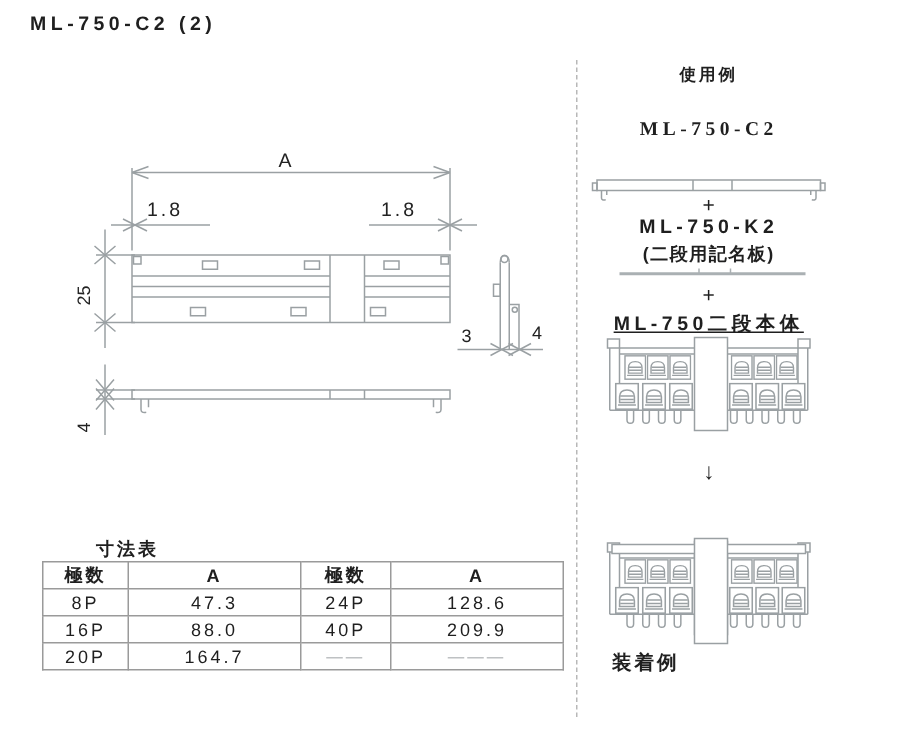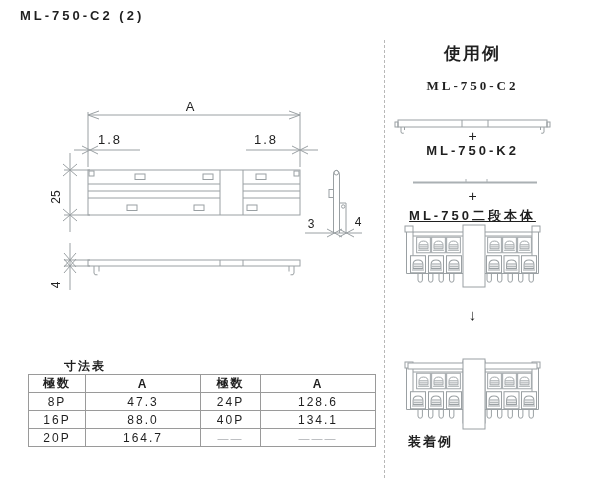--- a/index.html
+++ b/index.html
@@ -41,21 +41,21 @@
     height:18px;
     letter-spacing:2px;
     font-weight:400;
     padding:0 2px;
   }
   table.dims th { font-weight:700; height:17px; }
   td.dash-cell { color:#aaadb0; letter-spacing:0; font-size:11px; }
   
   .usage-panel { left:390px; top:40px; width:165px; height:420px; }
   .usage-panel .item { position:absolute; left:0; width:165px; text-align:center; }
-  .usage-title { top:2px;  font-size:17px; font-weight:700; letter-spacing:2px; }
+  .usage-title { top:2px;  font-size:11px; font-weight:700; letter-spacing:2px; }
   .part-name   { font-size:13px; font-weight:700; letter-spacing:3px; }
   .part-desc   { font-size:12px; font-weight:700; letter-spacing:1px; }
   .plus-sign   { font-size:14px; font-weight:400; }
   .down-arrow  { font-size:15px; }
   .mounted-label {
     position:absolute; left:18px; top:393px;
     font-size:13px; font-weight:700; letter-spacing:2px; text-align:center;
   }
 </style>
 </head>
@@ -167,21 +167,21 @@
   <tr>
     <td>8P</td>
     <td>47.3</td>
     <td>24P</td>
     <td>128.6</td>
   </tr>
   <tr>
     <td>16P</td>
     <td>88.0</td>
     <td>40P</td>
-    <td>134.1</td>
+    <td>209.9</td>
   </tr>
   <tr>
     <td>20P</td>
     <td>164.7</td>
     <td class="dash-cell">——</td>
     <td class="dash-cell">———</td>
   </tr>
 </tbody>
   </table>
 
@@ -200,20 +200,21 @@
       <rect x="5" y="6" width="3" height="5"></rect>
       <rect x="157" y="6" width="3" height="5"></rect>
       <path d="M11,11 v5 q0,1.8 2.8,1.2 M14.5,11 v3"></path>
       <path d="M154,11 v5 q0,1.8 -2.8,1.2 M150.5,11 v3"></path>
     </g>
   </svg>
 
   <div class="item plus-sign" style="top:88px;">+</div>
 
   <div class="item part-name" style="top:103px;">ML-750-K2</div>
+  <div class="item part-desc" style="top:121px;">(二段用記名板)</div>
 
   <svg class="item" style="top:138px;" width="165" height="8" viewBox="0 0 165 8">
     <g stroke="#aab0b3" fill="none">
       <line x1="23" y1="4.5" x2="147" y2="4.5" stroke-width="2"></line>
       <line x1="76" y1="1" x2="76" y2="4" stroke-width="1"></line>
       <line x1="97" y1="1" x2="97" y2="4" stroke-width="1"></line>
     </g>
   </svg>
 
   <div class="item plus-sign" style="top:148px;">+</div>

